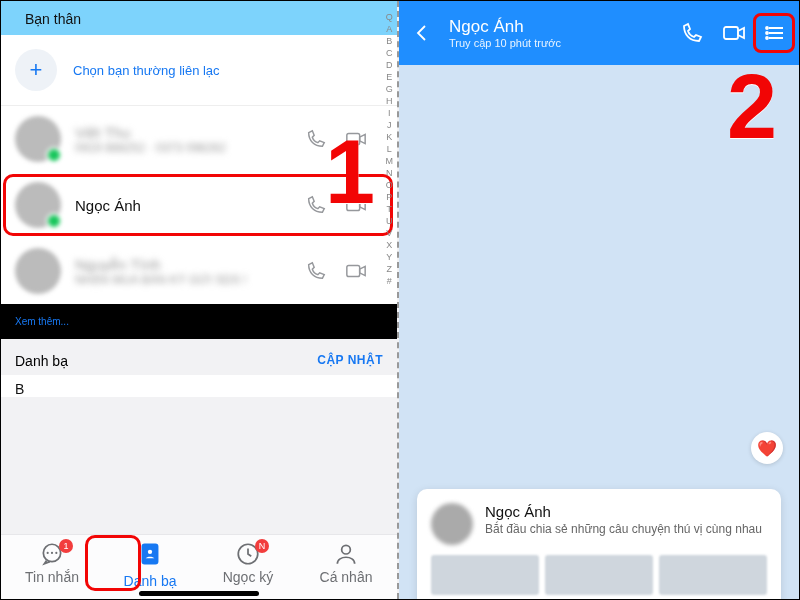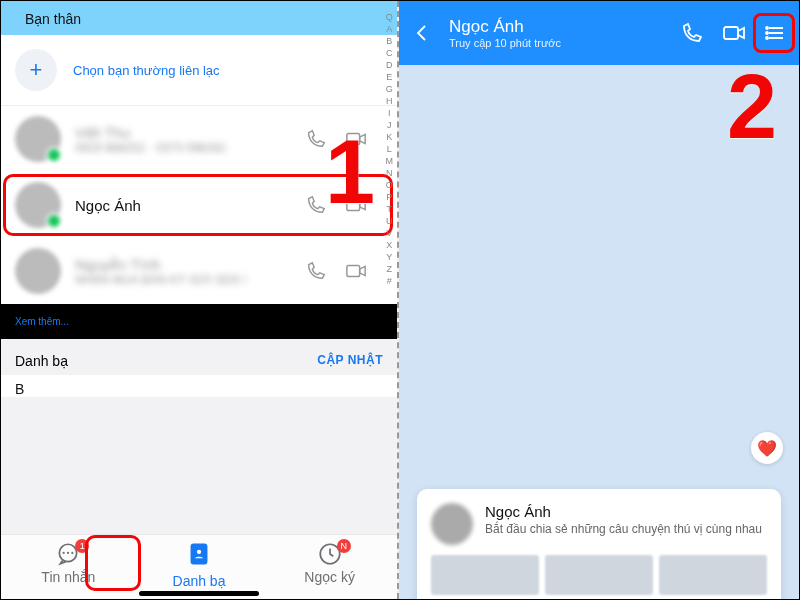--- a/index.html
+++ b/index.html
@@ -270,20 +270,27 @@
       <span class="tab-label">Danh bạ</span>
     </div>
     <div class="tab">
       <span class="badge">N</span>
       <svg viewBox="0 0 24 24">
           <circle cx="12" cy="12" r="9"></circle>
           <path d="M12 7v5l3 2"></path>
         </svg>
       <span class="tab-label">Ngọc ký</span>
     </div>
+    <div class="tab">
+      <svg viewBox="0 0 24 24">
+          <circle cx="12" cy="8" r="4"></circle>
+          <path d="M4 21c0-4 4-6 8-6s8 2 8 6"></path>
+        </svg>
+      <span class="tab-label">Cá nhân</span>
+    </div>
     <div class="highlight-red" style="left:84px; width:56px; top:0px; bottom:8px;"></div>
     <div class="home-ind"></div>
   </div>
 
   <span class="big-num" style="top:120px; right:22px;">1</span>
 </div>
 
 <div class="panel panel-right">
   <div class="chat-header">
     <div class="back ch-btn">

